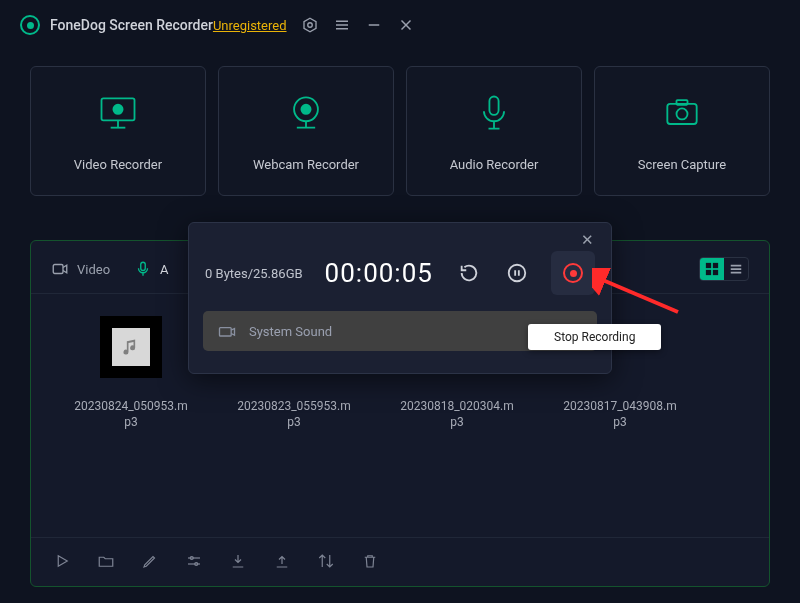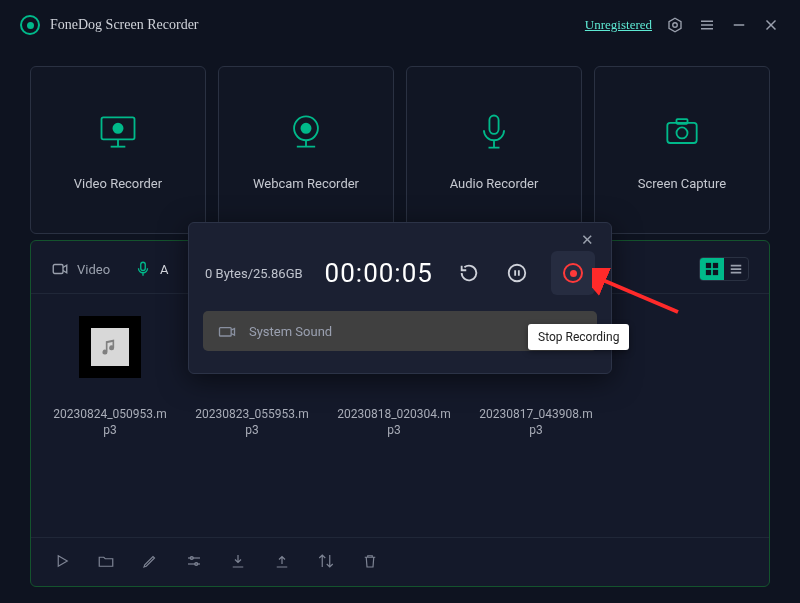--- a/index.html
+++ b/index.html
@@ -8,49 +8,47 @@
     height: 603px;
     background: #0e1320;
     font-family: -apple-system, BlinkMacSystemFont, "Segoe UI", Roboto, sans-serif;
     color: #c5c8d0;
     overflow: hidden;
     position: relative;
   }
   .titlebar {
     display: flex;
     align-items: center;
-    justify-content: space-between;
     padding: 12px 20px 14px 20px;
     height: 52px;
-    font-family: Liberation Serif, serif;
   }
   .titlebar-left { display: flex; align-items: center; gap: 10px; }
   .logo {
     width: 20px; height: 20px;
     border: 2px solid #00b98a;
     border-radius: 50%;
     display:flex; align-items:center; justify-content:center;
   }
   .logo::after{
     content:""; width:7px; height:7px; background:#00b98a; border-radius:50%;
   }
   .app-title { color:#d0d3da; font-size:14px; font-weight:500; }
   .titlebar-right { display:flex; align-items:center; gap:14px; }
-  .unregistered { color:#5eead4; font-size:13px; text-decoration: underline; cursor:pointer; }
+  .unregistered { color:#eab308; font-size:13px; text-decoration: underline; cursor:pointer; }
   .tb-icon { width:18px; height:18px; color:#9aa0ad; cursor:pointer; display:flex; align-items:center; justify-content:center; }
   .tb-icon svg { width:100%; height:100%; }
 
   .mode-row {
     display:flex;
     gap:12px;
     padding: 14px 30px 0 30px;
   }
   .mode-card {
     flex:1;
-    height: 168px;
+    height: 130px;
     border: 1px solid #2a3142;
     border-radius: 6px;
     display:flex;
     flex-direction:column;
     align-items:center;
     justify-content:center;
     gap:22px;
     cursor:pointer;
     background:#111624;
   }
@@ -89,21 +87,21 @@
   }
   .vt-btn { width:24px; height:22px; display:flex; align-items:center; justify-content:center; cursor:pointer; color:#9aa0ad; font-size:14px; }
   .vt-btn.active { background:#00b98a; color:#0e1320; }
 
   .files-grid {
     display:flex;
     gap:24px;
     padding:22px 20px 0 20px;
     flex-wrap:wrap;
   }
-  .file-item { width:118px; display:flex; flex-direction:column; align-items:center; gap:28px; cursor:pointer; }
+  .file-item { width:118px; display:flex; flex-direction:column; align-items:center; gap:20px; cursor:pointer;margin-left:21px; }
   .file-thumb {
     width:62px; height:62px;
     background:#000;
     display:flex; align-items:center; justify-content:center;
   }
   .music-badge {
     width:38px; height:38px; background:#d8d8d8;
     display:flex; align-items:center; justify-content:center;
     color:#808080;
   }
@@ -155,21 +153,21 @@
   .rec-row2 .sel-icon { width:20px; height:20px; color:#8990a0; display:flex; align-items:center; justify-content:center; }
   .rec-row2 .sel-label { flex:1; color:#9aa0b0; font-size:13px; }
   .rec-row2 .sel-chev { color:#8990a0; font-size:13px; }
 
   .tooltip {
     position:absolute;
     left:528px; top:324px;
     background:#ffffff;
     color:#222;
     font-size:12px;
-    padding:6px 10px;
+    padding:6px 26px;
     border-radius:3px;
     z-index:30;
     box-shadow:0 2px 6px rgba(0,0,0,0.4);
   }
 
   .arrow {
     position:absolute;
     left:592px; top:268px;
     width:90px; height:48px;
     z-index:25;

